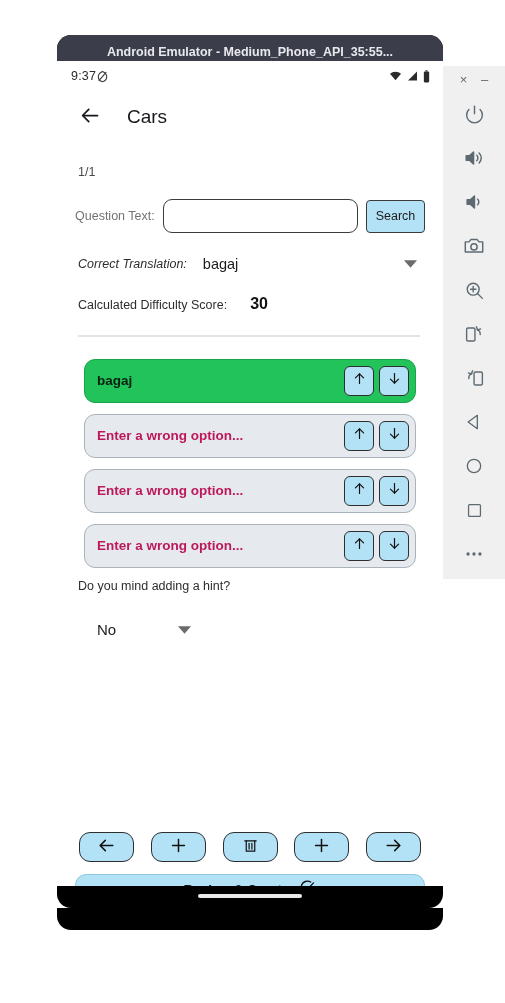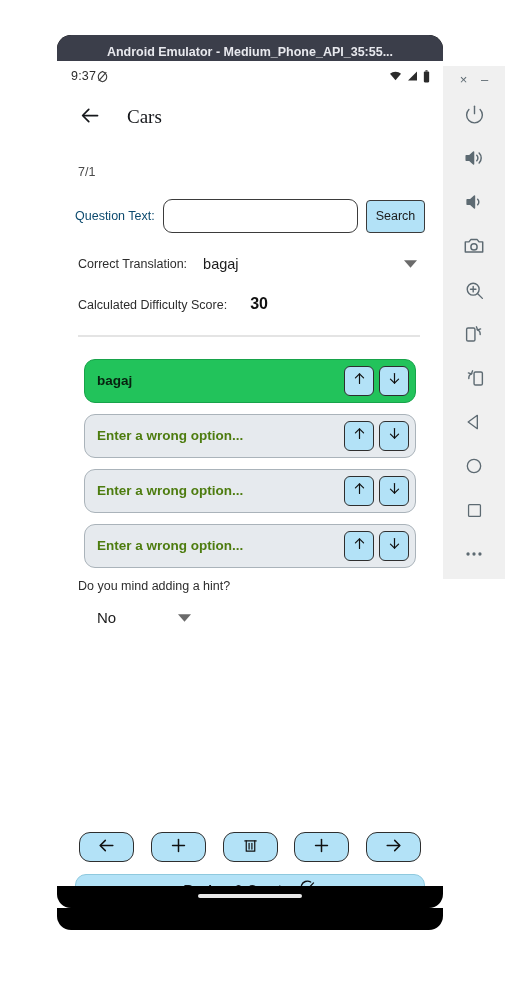--- a/index.html
+++ b/index.html
@@ -74,42 +74,42 @@
     display: flex; align-items: center;
     padding-left: 16px;
     background: #ffffff;
   }
   #back-arrow-button {
     width: 34px; height: 34px;
     display: flex; align-items: center; justify-content: center;
   }
   #app-title {
     font-size: 19px; color: #16181c; margin-left: 20px;
-    font-family: Liberation Serif, serif;
+    font-family: Liberation Sans, sans-serif;
     text-align: right;
   }
 
   
   #page-body {
     padding: 0 18px;
     height: 765px;
     position: relative;
     background: #ffffff;
   }
   #page-counter {
     font-size: 12.5px; color: #4a4a4a;
     margin-top: 22px; margin-left: 3px;
   }
 
   
   #question-row {
     margin-top: 20px;
     display: flex; align-items: center; gap: 8px;
   }
-  #question-label { font-size: 12.5px; color: #0c4a6e; white-space: nowrap; }
+  #question-label { font-size: 12.5px; color: #737373; white-space: nowrap; }
   #question-input {
     flex: 1;
     height: 34px;
     border: 1.3px solid #3b3b3b;
     border-radius: 9px;
     background: #ffffff;
     font-size: 13px;
     padding: 0 8px;
     color: #1a1a1a;
     font-family: "Liberation Sans", sans-serif;
@@ -125,21 +125,21 @@
     font-family: "Liberation Sans", sans-serif;
     cursor: pointer;
   }
 
   
   #translation-row {
     margin-top: 22px;
     display: flex; align-items: center;
     padding-left: 3px;
   }
-  #translation-label { font-size: 12.5px; color: #2d2d2d; }
+  #translation-label { font-size: 12.5px; color: #2d2d2d; font-style: italic; }
   #translation-value { font-size: 14.5px; color: #1c1c1c; margin-left: 16px; }
   #translation-caret { margin-left: auto; margin-right: 8px; }
 
   
   #difficulty-row {
     margin-top: 22px; padding-left: 3px;
     display: flex; align-items: baseline; gap: 23px;
   }
   #difficulty-label { font-size: 12.5px; color: #2d2d2d; }
   #difficulty-value { font-size: 16px; font-weight: bold; color: #111111; }
@@ -169,38 +169,38 @@
   .option-row.wrong {
     background: #e6eaee;
     border-color: #aab3ba;
   }
   .option-text {
     flex: 1;
     font-size: 13.5px;
     font-family: "Liberation Sans", sans-serif;
   }
   .option-row.correct .option-text { color: #07210f; font-weight: bold; }
-  .option-row.wrong .option-text { color: #4d7c0f; font-weight: bold; }
+  .option-row.wrong .option-text { color: #be185d; font-weight: bold; }
   .move-btn {
     width: 30px; height: 30px;
     border: 1.3px solid #2e2e2e;
     border-radius: 6px;
     background: #b3e2f7;
     display: flex; align-items: center; justify-content: center;
     cursor: pointer;
     margin-left: 5px;
   }
 
   
   #hint-label {
     margin-top: 11px; padding-left: 3px;
     font-size: 12.5px; color: #2d2d2d;
   }
   #hint-select-row {
-    margin-top: 16px; padding-left: 22px;
+    margin-top: 28px; padding-left: 22px;
     display: flex; align-items: center;
   }
   #hint-value { font-size: 15px; color: #1c1c1c; }
   #hint-caret { margin-left: 62px; }
 
   
   #bottom-actions {
     position: absolute;
     left: 18px; right: 18px;
     bottom: 26px;
@@ -303,21 +303,21 @@
             <line x1="20" y1="12" x2="4" y2="12"></line>
             <polyline points="10,5 3,12 10,19"></polyline>
           </svg>
         </span>
       </div>
       <div id="app-title">Cars</div>
     </div>
 
     <div id="page-body">
 
-      <div id="page-counter">7/1</div>
+      <div id="page-counter">1/1</div>
 
       <div id="question-row">
         <span id="question-label">Question Text:</span>
         <input id="question-input" type="text" value="" style="">
         <button id="search-button">Search</button>
       </div>
 
       <div id="translation-row">
         <span id="translation-label">Correct Translation:</span>
         <span id="translation-value">bagaj</span>

